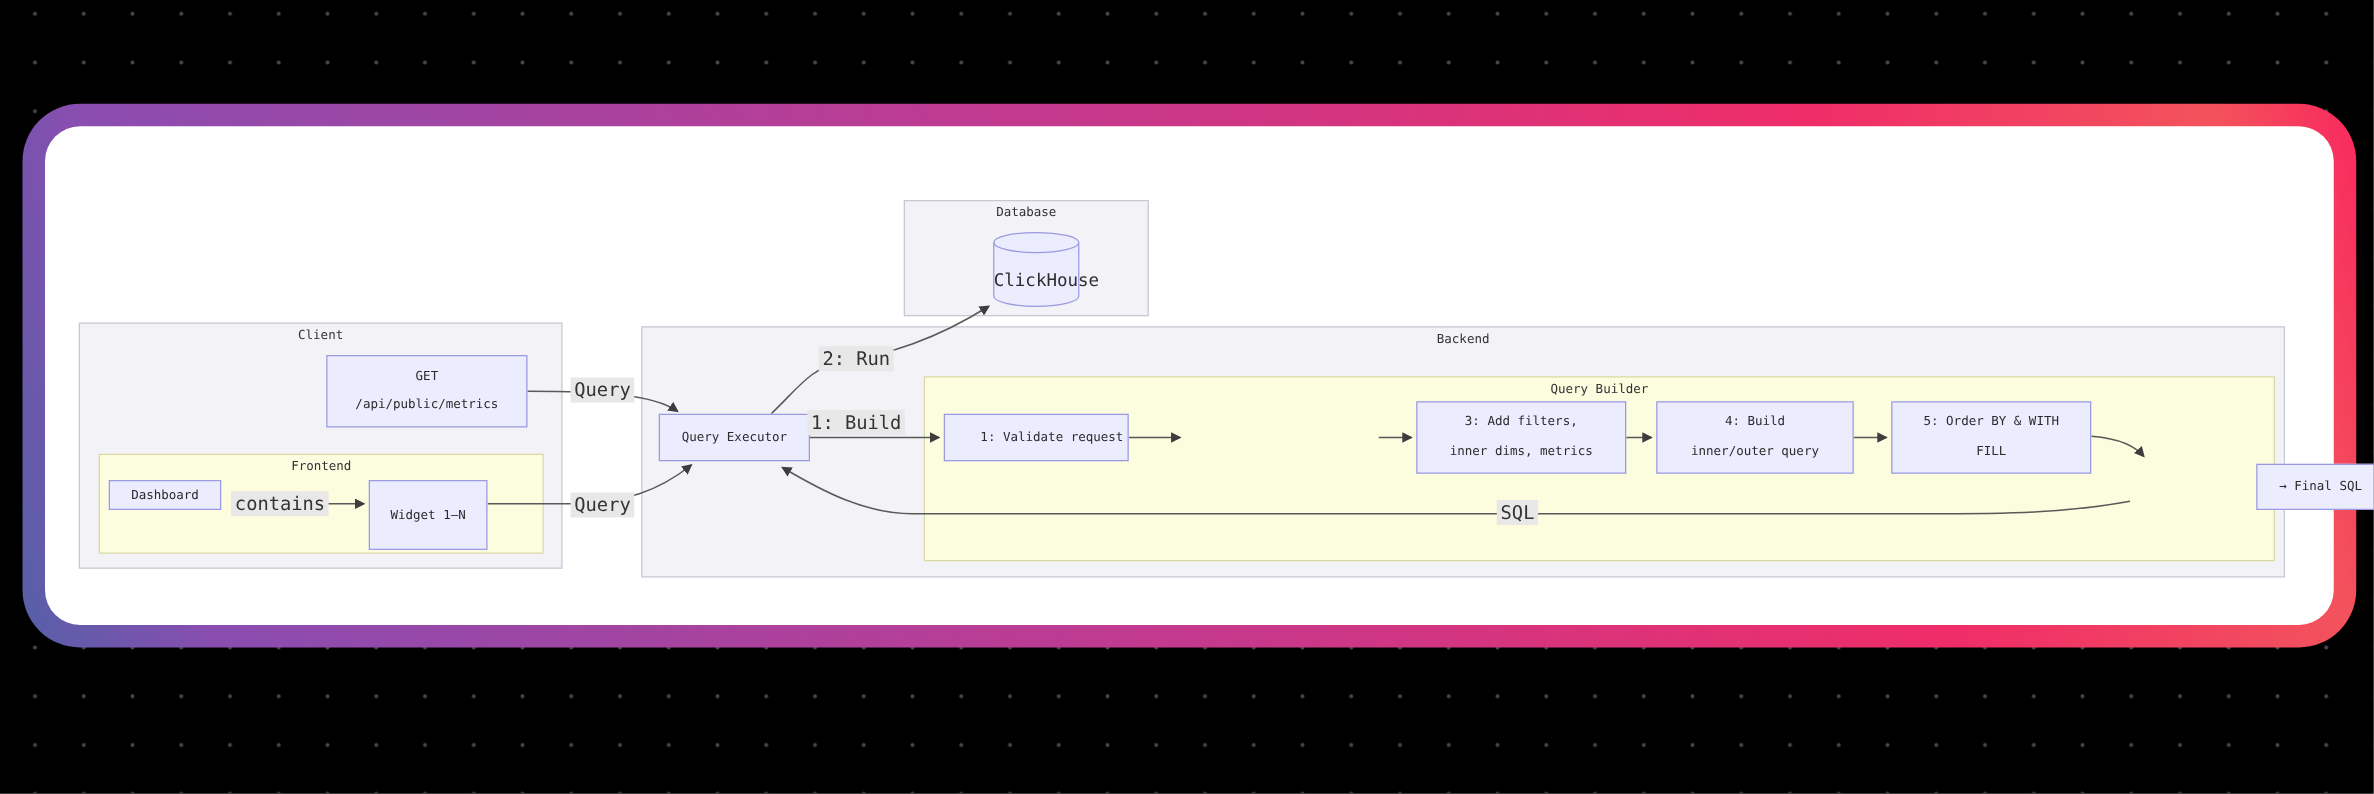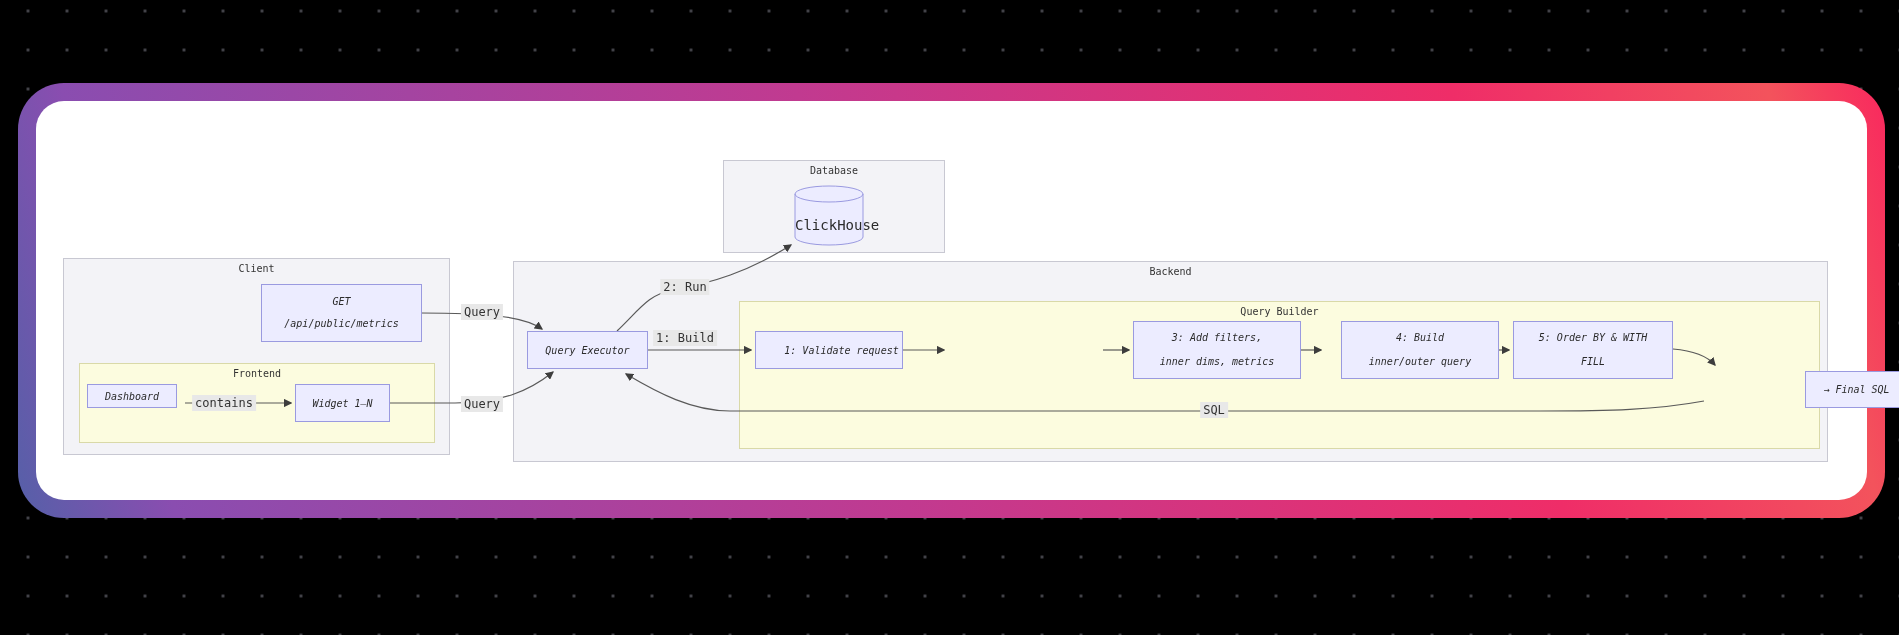--- a/index.html
+++ b/index.html
@@ -29,42 +29,42 @@
 
   svg.edges { position:absolute; left:0; top:0; pointer-events:none; }
   svg.edges path.link { fill:none; stroke:#595959; stroke-width:1.2; }
   svg.edges .shape { fill:#ececff; stroke:#9a9ae0; stroke-width:1; }
   svg.edges .rim { fill:none; stroke:#9a9ae0; stroke-width:1; }
 
   .node {
     position:absolute; box-sizing:border-box;
     background:#ececff; border:1px solid #9a9ae0;
     display:flex; flex-direction:column; align-items:center; justify-content:center;
-    font-size:10px; color:#2b2b2b; text-align:center; line-height:15px; white-space:nowrap;font-style:italic;
+    font-size:10px; color:#2b2b2b; text-align:center; line-height:15px; white-space:nowrap;
   }
   .node.tall { line-height:24px; }
   .cyl-label { position:absolute; font-size:14px; color:#2b2b2b; text-align:center; white-space:nowrap; }
 
   .edge-label {
     position:absolute; transform:translate(-50%,-50%);
-    background:#e8e8e8; color:#333; font-size:12px; padding:1px 3px; white-space:nowrap;
+    background:#e8e8e8; color:#333; font-size:15px; padding:1px 3px; white-space:nowrap;
   }
 </style>
 </head>
 <body>
 
 <div class="dots"></div>
 
 <div class="card">
   <div class="card-inner"></div>
 </div>
 
 <div class="layer">
 
-  <div class="cluster" style="left:723px;top:160px;width:222px;height:93px;">
+  <div class="cluster" style="left:723px;top:160px;width:196px;height:93px;">
     <div class="cluster-title">Database</div>
   </div>
   <div class="cluster" style="left:63px;top:258px;width:387px;height:197px;">
     <div class="cluster-title">Client</div>
   </div>
   <div class="cluster yellow" style="left:79px;top:363px;width:356px;height:80px;">
     <div class="cluster-title">Frontend</div>
   </div>
   <div class="cluster" style="left:513px;top:261px;width:1315px;height:201px;">
     <div class="cluster-title">Backend</div>
@@ -96,34 +96,34 @@
     <path class="link" d="M1704,401 C1655,410 1610,411 1540,411 L730,411 C692,411 658,393 626,374" marker-end="url(#arrow)"></path>
   </svg>
 
   <div class="node tall" style="left:261px;top:284px;width:161px;height:58px;line-height:22px;">
     <div>GET</div>
     <div>/api/public/metrics</div>
   </div>
   <div class="node" style="left:87px;top:384px;width:90px;height:24px;">
     <div>Dashboard</div>
   </div>
-  <div class="node" style="left:295px;top:384px;width:95px;height:38px;">
+  <div class="node" style="left:295px;top:384px;width:95px;height:56px;">
     <div>Widget 1–N</div>
   </div>
   <div class="node" style="left:527px;top:331px;width:121px;height:38px;">
     <div>Query Executor</div>
   </div>
   <div class="node" style="left:755px;top:331px;width:148px;height:38px;padding-left:25px;">
     <div>1: Validate request</div>
   </div>
   <div class="node tall" style="left:1133px;top:321px;width:168px;height:58px;">
     <div>3: Add filters,</div>
     <div>inner dims, metrics</div>
   </div>
-  <div class="node tall" style="left:1325px;top:321px;width:158px;height:58px;margin-left:16px;">
+  <div class="node tall" style="left:1325px;top:321px;width:158px;height:58px;">
     <div>4: Build</div>
     <div>inner/outer query</div>
   </div>
   <div class="node tall" style="left:1513px;top:321px;width:160px;height:58px;">
     <div>5: Order BY &amp; WITH</div>
     <div>FILL</div>
   </div>
   <div class="node" style="left:1805px;top:371px;width:103px;height:37px;">
     <div>→ Final SQL</div>
   </div>

